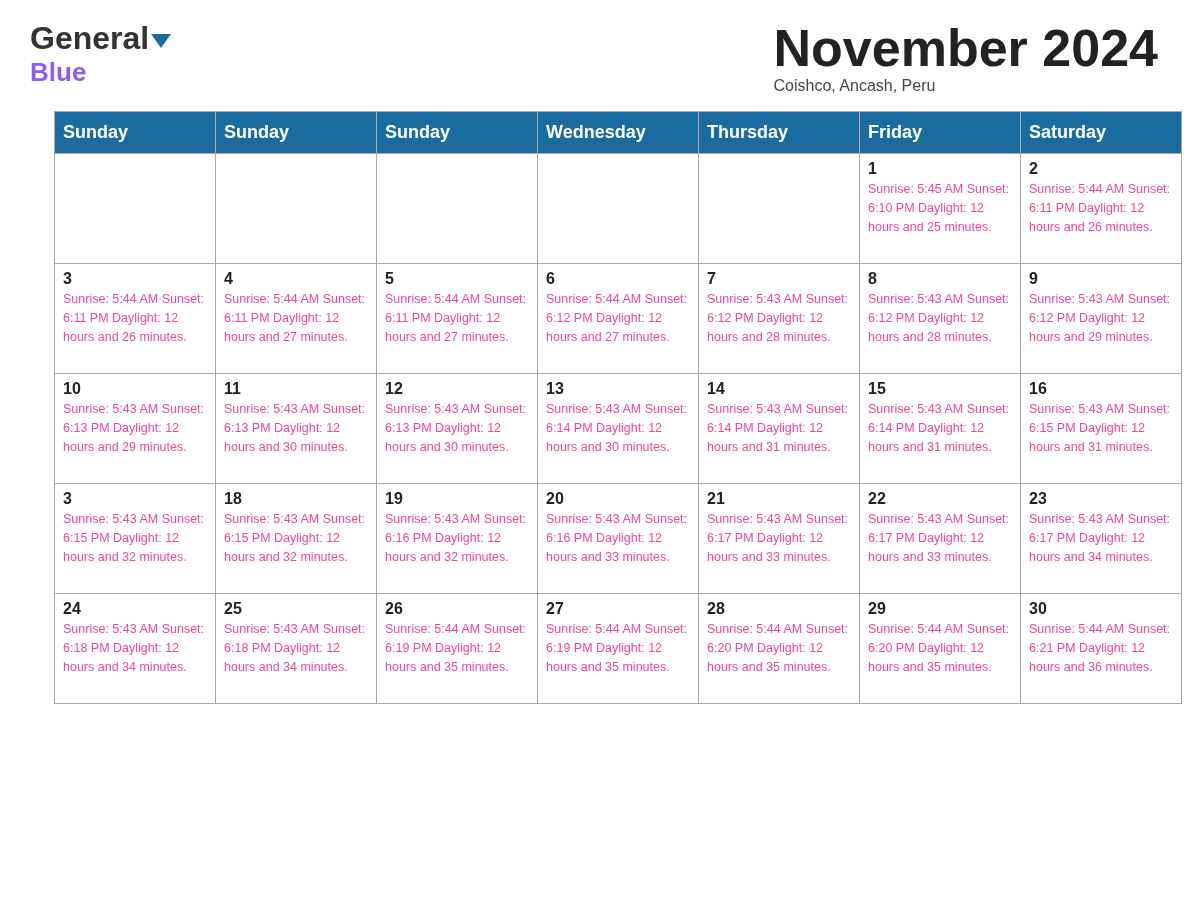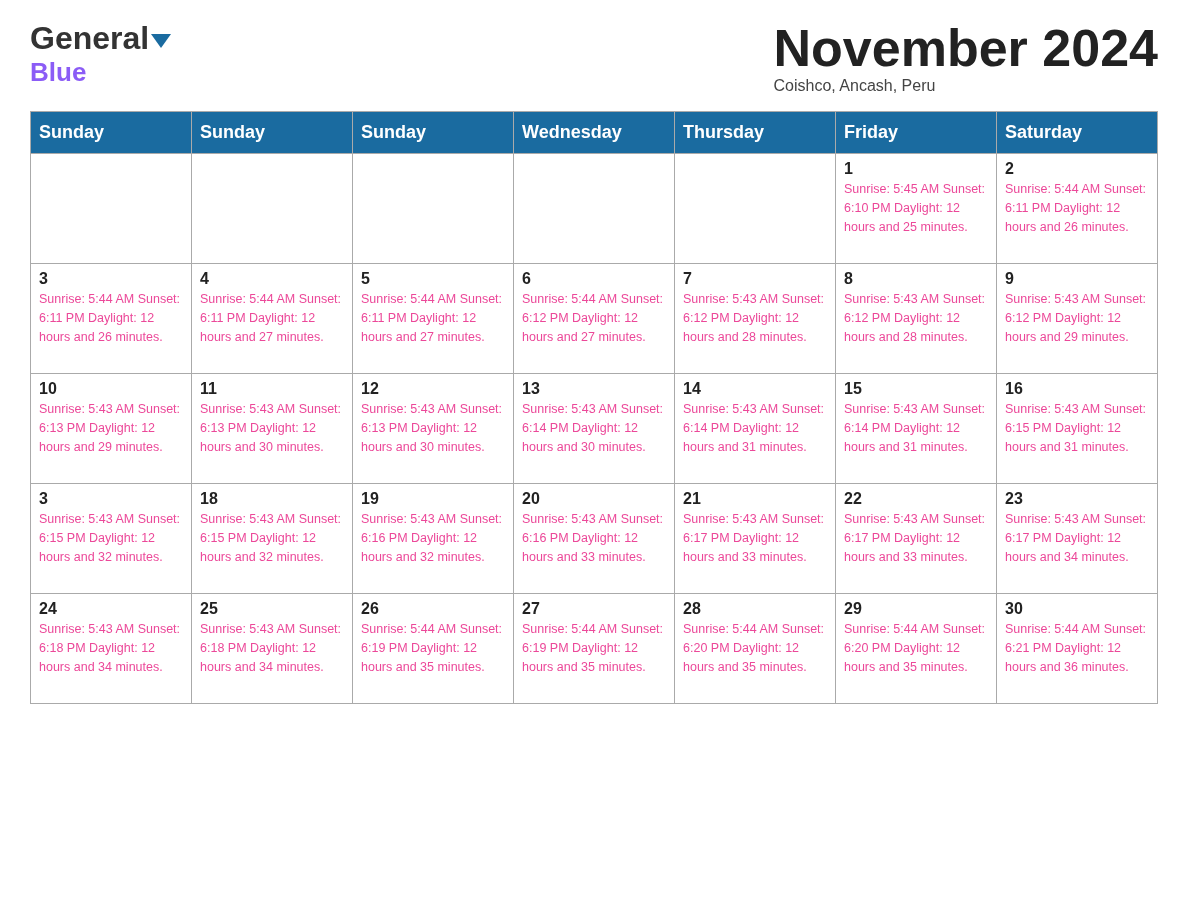--- a/index.html
+++ b/index.html
@@ -50,20 +50,21 @@
       line-height: 1.1;
     }
     .location-title {
       font-size: 16px;
       color: #444;
     }
     .calendar {
       width: 100%;
       border-collapse: collapse;
       border: 1px solid #aaa;
+      margin-left: 24px;
     }
     .calendar thead tr th {
       background-color: #1a6ba0;
       color: #fff;
       font-size: 18px;
       font-weight: bold;
       padding: 10px 8px;
       border: 1px solid #aaa;
       text-align: left;
     }

